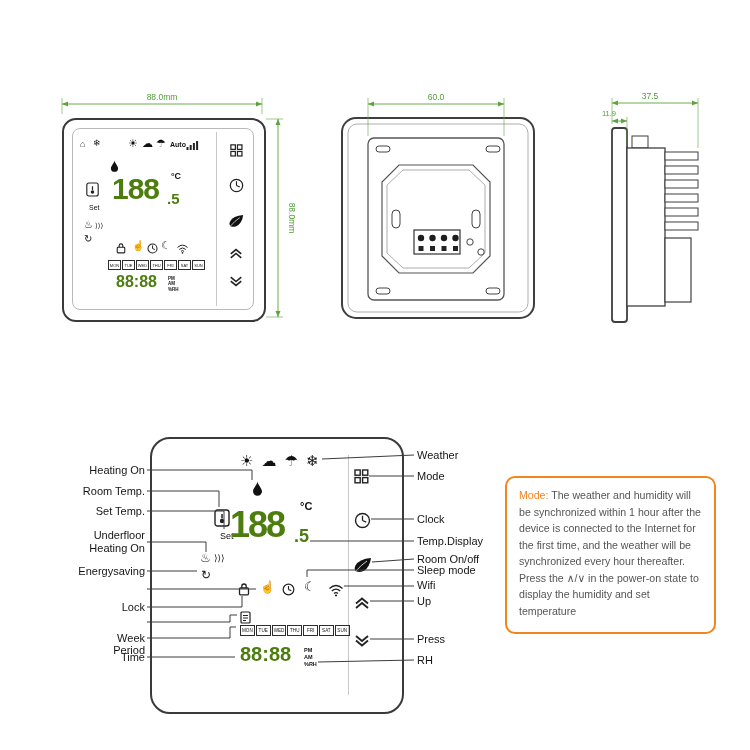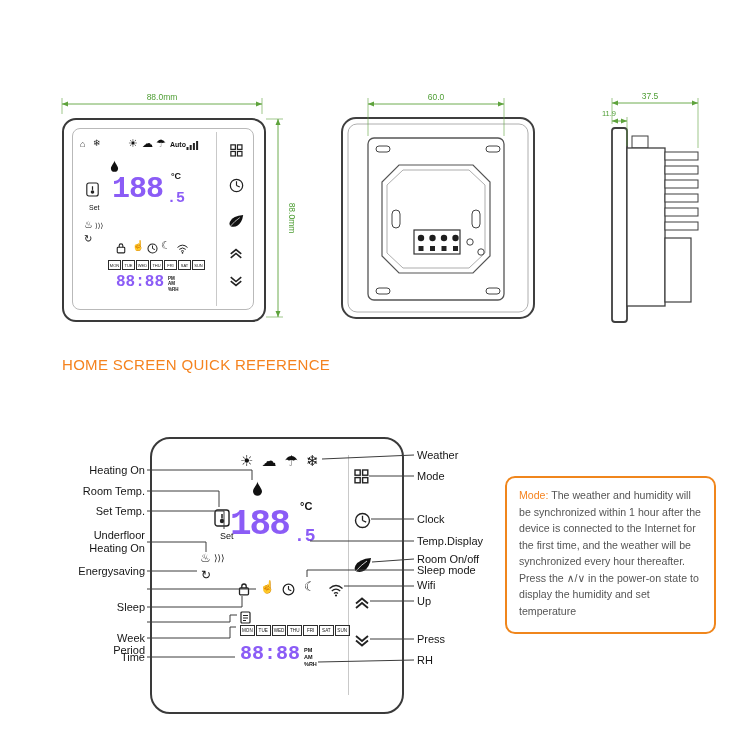--- a/index.html
+++ b/index.html
@@ -10,21 +10,21 @@
   .device{position:absolute;background:#fff;border:2px solid #3a3a3a;z-index:1;}
   .front{left:62px;top:118px;width:200px;height:200px;border-radius:14px;}
   .main{left:150px;top:437px;width:250px;height:273px;border-radius:20px;}
   .inner-frame{position:absolute;border:1px solid #b9b9b9;border-radius:8px;}
   .vdiv{position:absolute;width:1px;background:#c9c9c9;}
   .glyph{position:absolute;color:#111;line-height:1;}
   .heading{position:absolute;left:62px;top:356px;font-size:15px;letter-spacing:.3px;color:#F5831F;z-index:2;}
   .lbl{position:absolute;font-size:11px;color:#151515;line-height:1.18;z-index:2;}
   .lbl.left{left:38px;width:107px;text-align:right;}
   .lbl.right{left:417px;}
-  .digits{font-family:Liberation Mono, monospace;font-weight:bold;color:#8b5cf6;line-height:1;}
+  .digits{font-family:Liberation Sans, sans-serif;font-weight:bold;color:#4d7c0f;line-height:1;}
   .weekrow{position:absolute;display:flex;gap:1px;}
   .weekbox{border:1px solid #2d2d2d;color:#161616;display:inline-flex;align-items:center;
            justify-content:center;overflow:hidden;font-family:"Liberation Sans",sans-serif;}
   .main .weekbox{width:12.8px;height:9px;font-size:4.6px;}
   .front .weekbox{width:11px;height:8px;font-size:4px;}
   .stack{position:absolute;color:#111;font-weight:bold;}
   .main .stack{font-size:5.5px;line-height:1.25;}
   .front .stack{font-size:4.5px;line-height:1.2;}
   .note{position:absolute;left:505px;top:476px;width:211px;min-height:158px;border:2px solid #F0861C;
         border-radius:10px;padding:9px 12px;box-sizing:border-box;z-index:2;background:#fff;}
@@ -235,21 +235,20 @@
         </g>
       </svg>
     <svg class="abs" style="left:165px;top:156px;" width="14" height="11" viewBox="0 0 16 12">
         <g fill="none" stroke="#222" stroke-width="1.8">
           <path d="M2,1 L8,6 L14,1"></path>
           <path d="M2,5.5 L8,10.5 L14,5.5"></path>
         </g>
       </svg>
   </div>
 
-  <div class="heading">HOME SCREEN QUICK REFERENCE</div>
 
   <div class="device main">
     <div class="vdiv" style="left:196px;top:16px;height:240px;"></div>
 
     <div class="abs" style="left:88px;top:14px;display:flex;gap:8px;">
       <span class="glyph" style="position:static;font-size:15px;">☀</span>
       <span class="glyph" style="position:static;font-size:15px;">☁</span>
       <span class="glyph" style="position:static;font-size:15px;">☂</span>
       <span class="glyph" style="position:static;font-size:15px;">❄</span>
     </div>
@@ -344,21 +343,21 @@
   </div>
 
   <div class="lbl left" style="top:464px;">Heating On</div>
   <div class="lbl left" style="top:485px;text-align:right;">Room Temp.</div>
   <div class="lbl left" style="top:505px;">Set  Temp.</div>
   <div class="lbl left" style="top:529px;">
     <div>Underfloor</div>
     <div>Heating On</div>
   </div>
   <div class="lbl left" style="top:565px;">Energysaving</div>
-  <div class="lbl left" style="top:601px;">Sleep</div>
+  <div class="lbl left" style="top:601px;">Lock</div>
   <div class="lbl left" style="top:632px;margin-top:12px;">Period</div>
   <div class="lbl left" style="top:632px;">Week</div>
   <div class="lbl left" style="top:651px;">Time</div>
 
   <div class="lbl right" style="top:449px;">Weather</div>
   <div class="lbl right" style="top:470px;">Mode</div>
   <div class="lbl right" style="top:513px;">Clock</div>
   <div class="lbl right" style="top:535px;">Temp.Display</div>
   <div class="lbl right" style="top:553px;">Room On/off</div>
   <div class="lbl right" style="top:564px;">Sleep mode</div>

